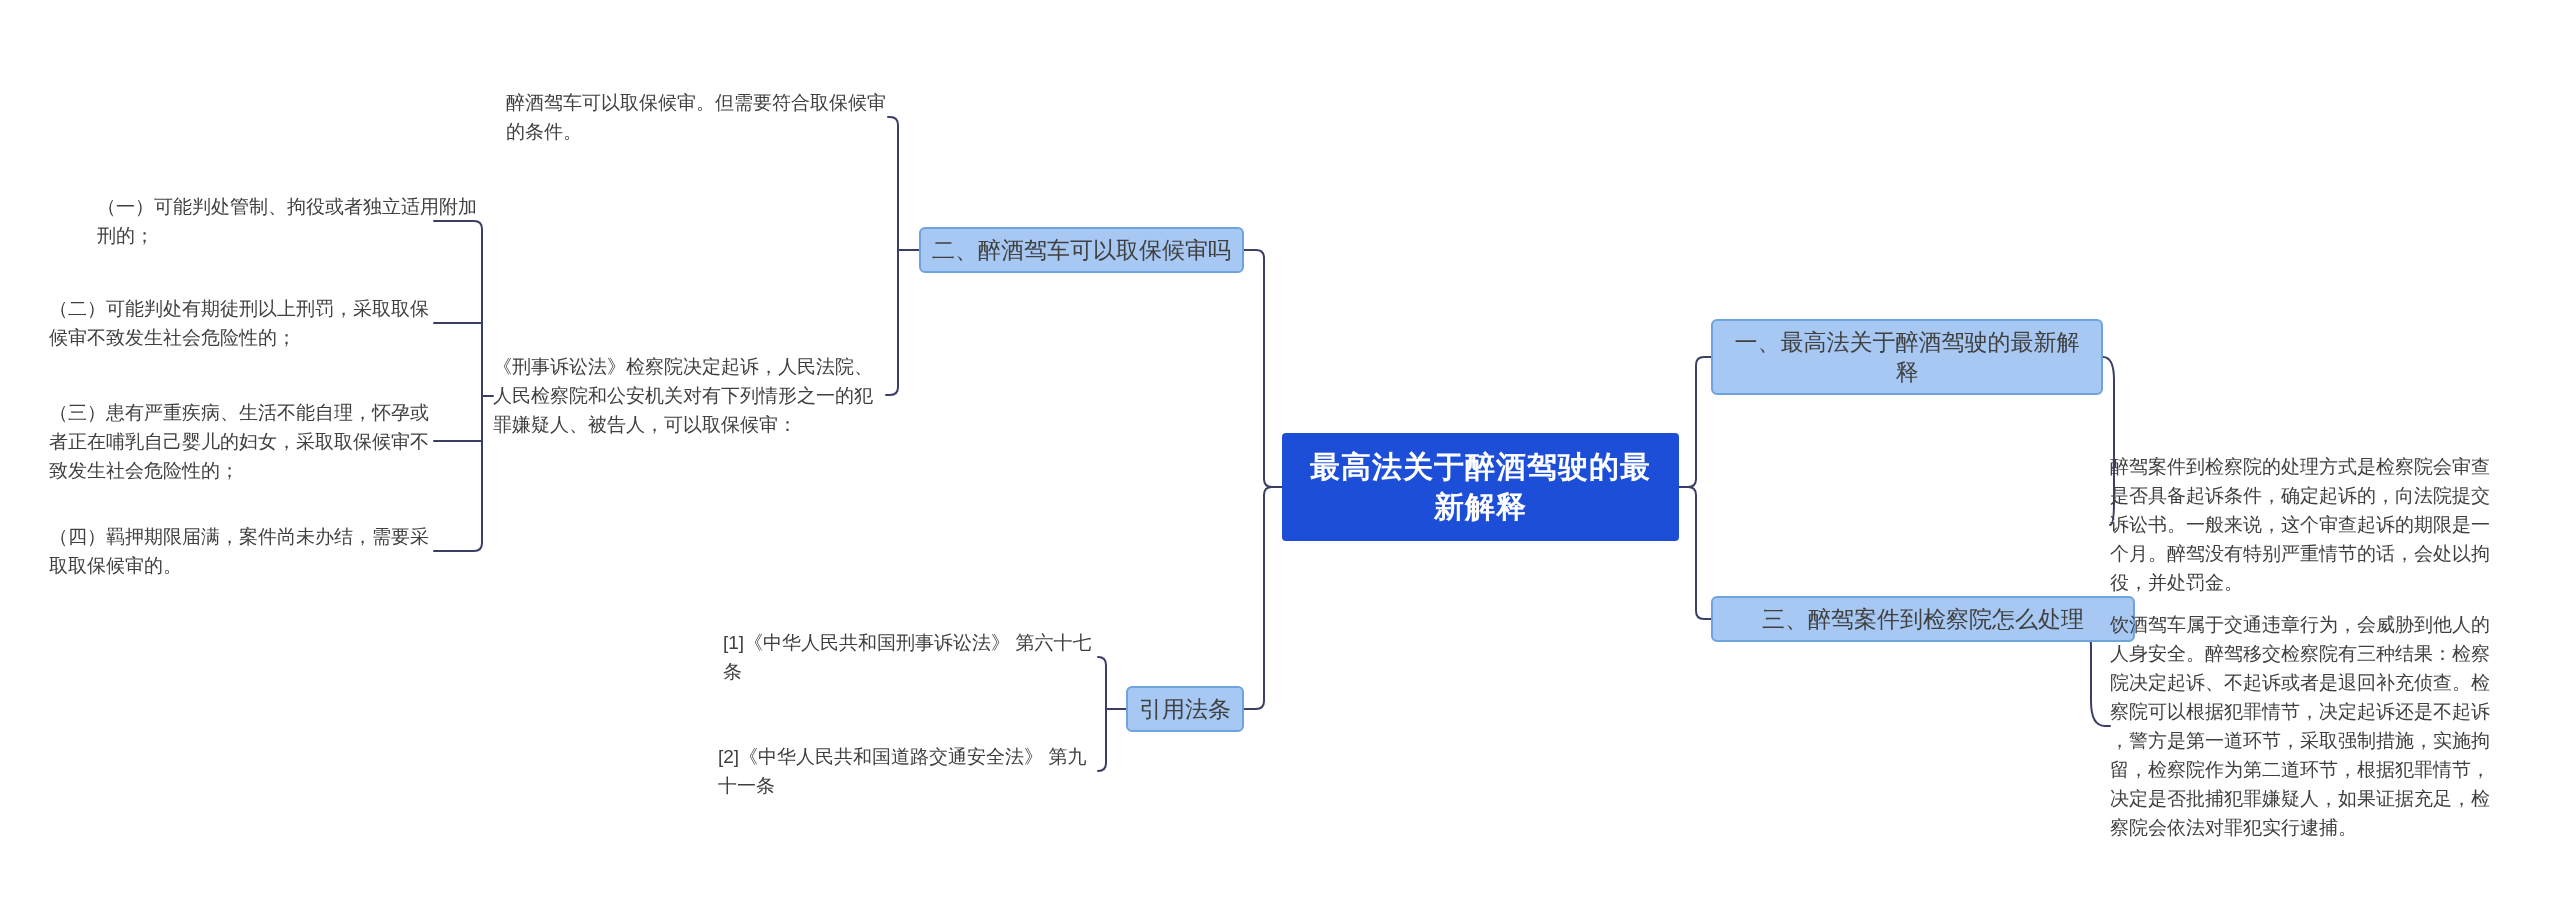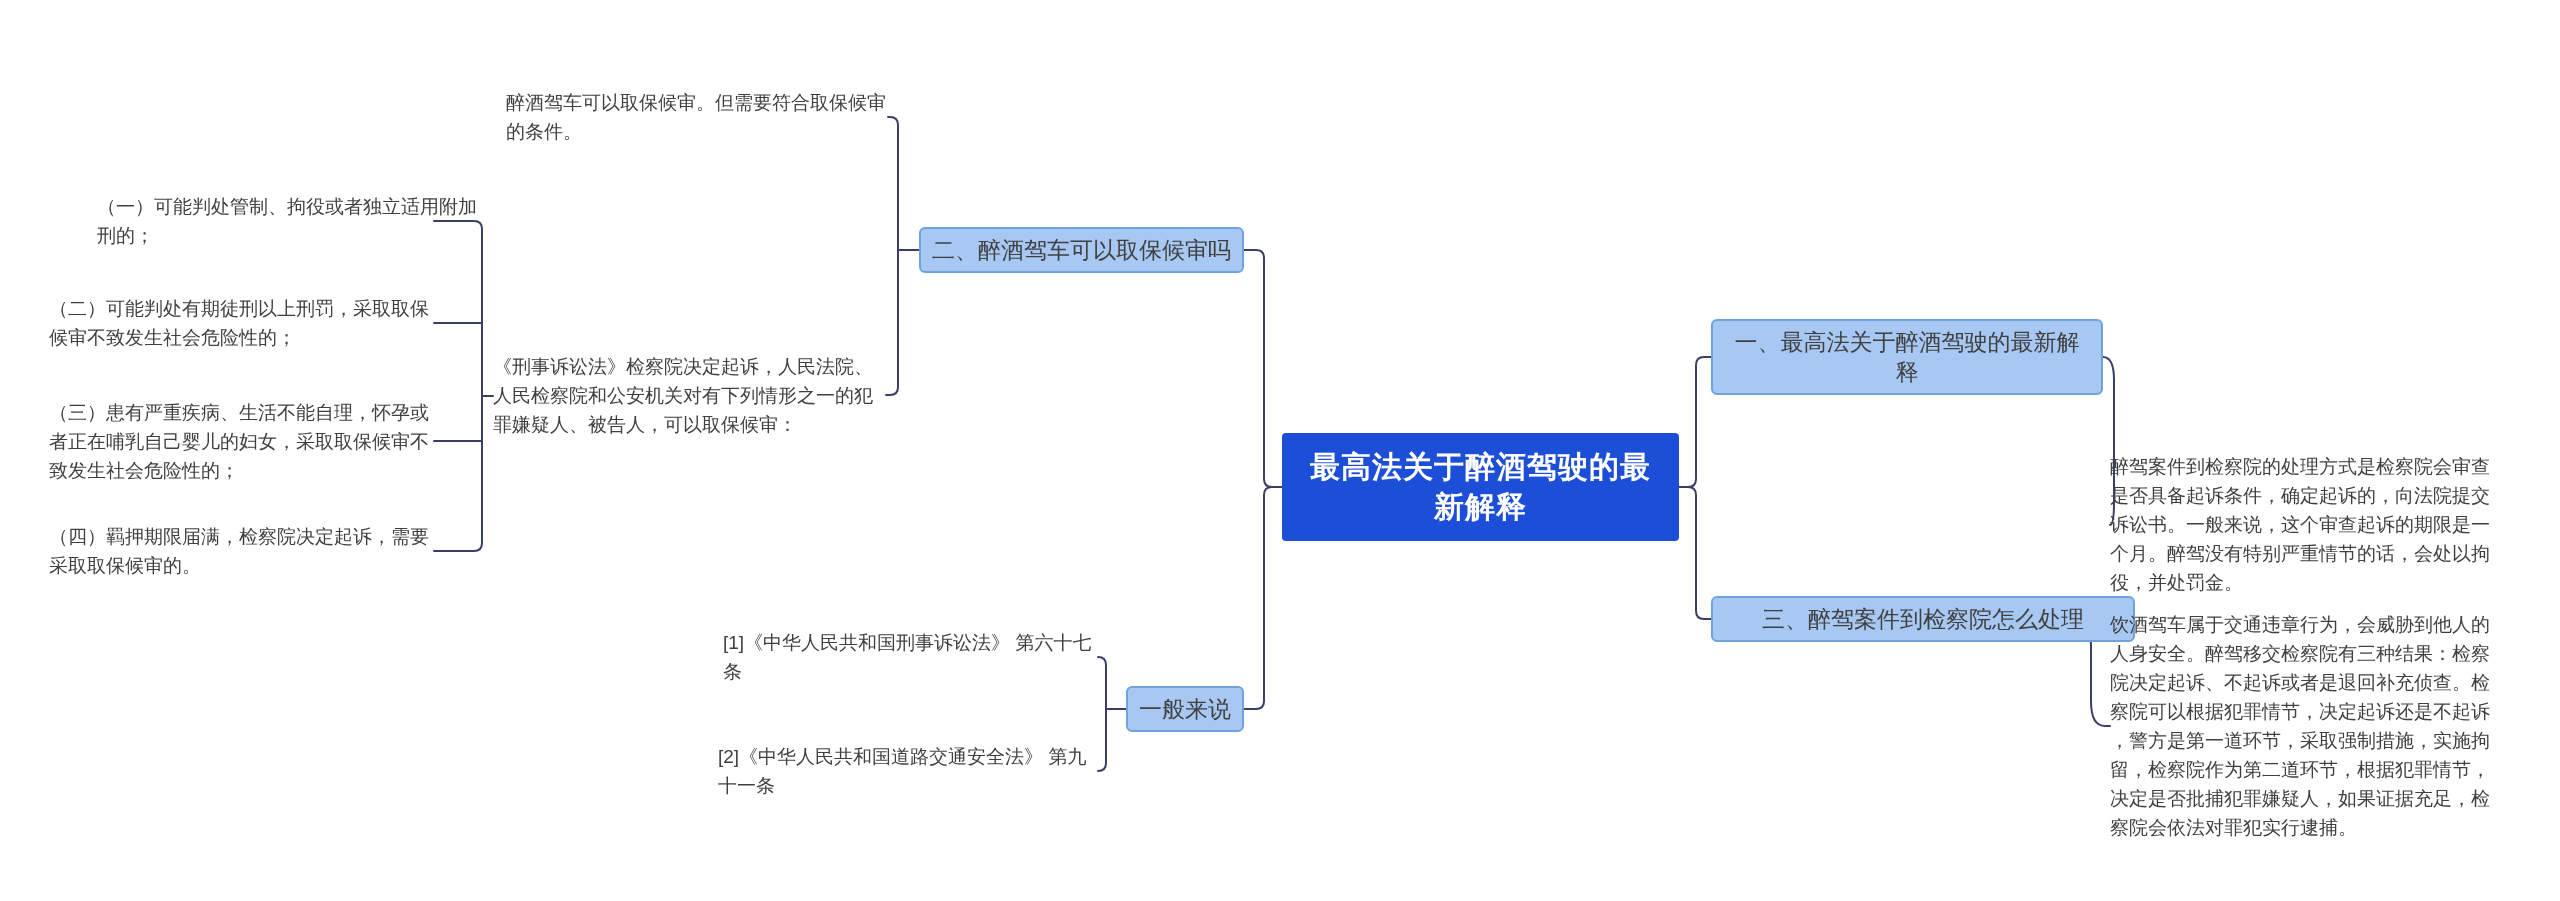--- a/index.html
+++ b/index.html
@@ -81,28 +81,28 @@
 
       <path d="M2061 619 Q2091 619 2091 645 L2091 701 Q2091 726 2105 726 L2110 726"></path>
     </g>
   </svg>
 
   <div class="node" id="center">最高法关于醉酒驾驶的最新解释</div>
 
   <div class="node branch" id="b1">一、最高法关于醉酒驾驶的最新解释</div>
   <div class="node branch" id="b2">二、醉酒驾车可以取保候审吗</div>
   <div class="node branch" id="b3">三、醉驾案件到检察院怎么处理</div>
-  <div class="node branch" id="bc">一般来说</div>
+  <div class="node branch" id="bc">引用法条</div>
 
   <div class="node tnode" id="t1">醉酒驾车可以取保候审。但需要符合取保候审的条件。</div>
   <div class="node tnode" id="t2">《刑事诉讼法》检察院决定起诉，人民法院、人民检察院和公安机关对有下列情形之一的犯罪嫌疑人、被告人，可以取保候审：</div>
   <div class="node tnode" id="i1">（一）可能判处管制、拘役或者独立适用附加刑的；</div>
   <div class="node tnode" id="i2">（二）可能判处有期徒刑以上刑罚，采取取保候审不致发生社会危险性的；</div>
   <div class="node tnode" id="i3">（三）患有严重疾病、生活不能自理，怀孕或者正在哺乳自己婴儿的妇女，采取取保候审不致发生社会危险性的；</div>
-  <div class="node tnode" id="i4">（四）羁押期限届满，检察院决定起诉，需要采取取保候审的。</div>
+  <div class="node tnode" id="i4">（四）羁押期限届满，案件尚未办结，需要采取取保候审的。</div>
 
   <div class="node tnode" id="c1">[1]《中华人民共和国刑事诉讼法》 第六十七条</div>
   <div class="node tnode" id="c2">[2]《中华人民共和国道路交通安全法》 第九十一条</div>
 
   <div class="node tnode" id="p1">醉驾案件到检察院的处理方式是检察院会审查是否具备起诉条件，确定起诉的，向法院提交诉讼书。一般来说，这个审查起诉的期限是一个月。醉驾没有特别严重情节的话，会处以拘役，并处罚金。</div>
   <div class="node tnode" id="p2">饮酒驾车属于交通违章行为，会威胁到他人的人身安全。醉驾移交检察院有三种结果：检察院决定起诉、不起诉或者是退回补充侦查。检察院可以根据犯罪情节，决定起诉还是不起诉，警方是第一道环节，采取强制措施，实施拘留，检察院作为第二道环节，根据犯罪情节，决定是否批捕犯罪嫌疑人，如果证据充足，检察院会依法对罪犯实行逮捕。</div>
 
 </div>
 
 </body></html>

